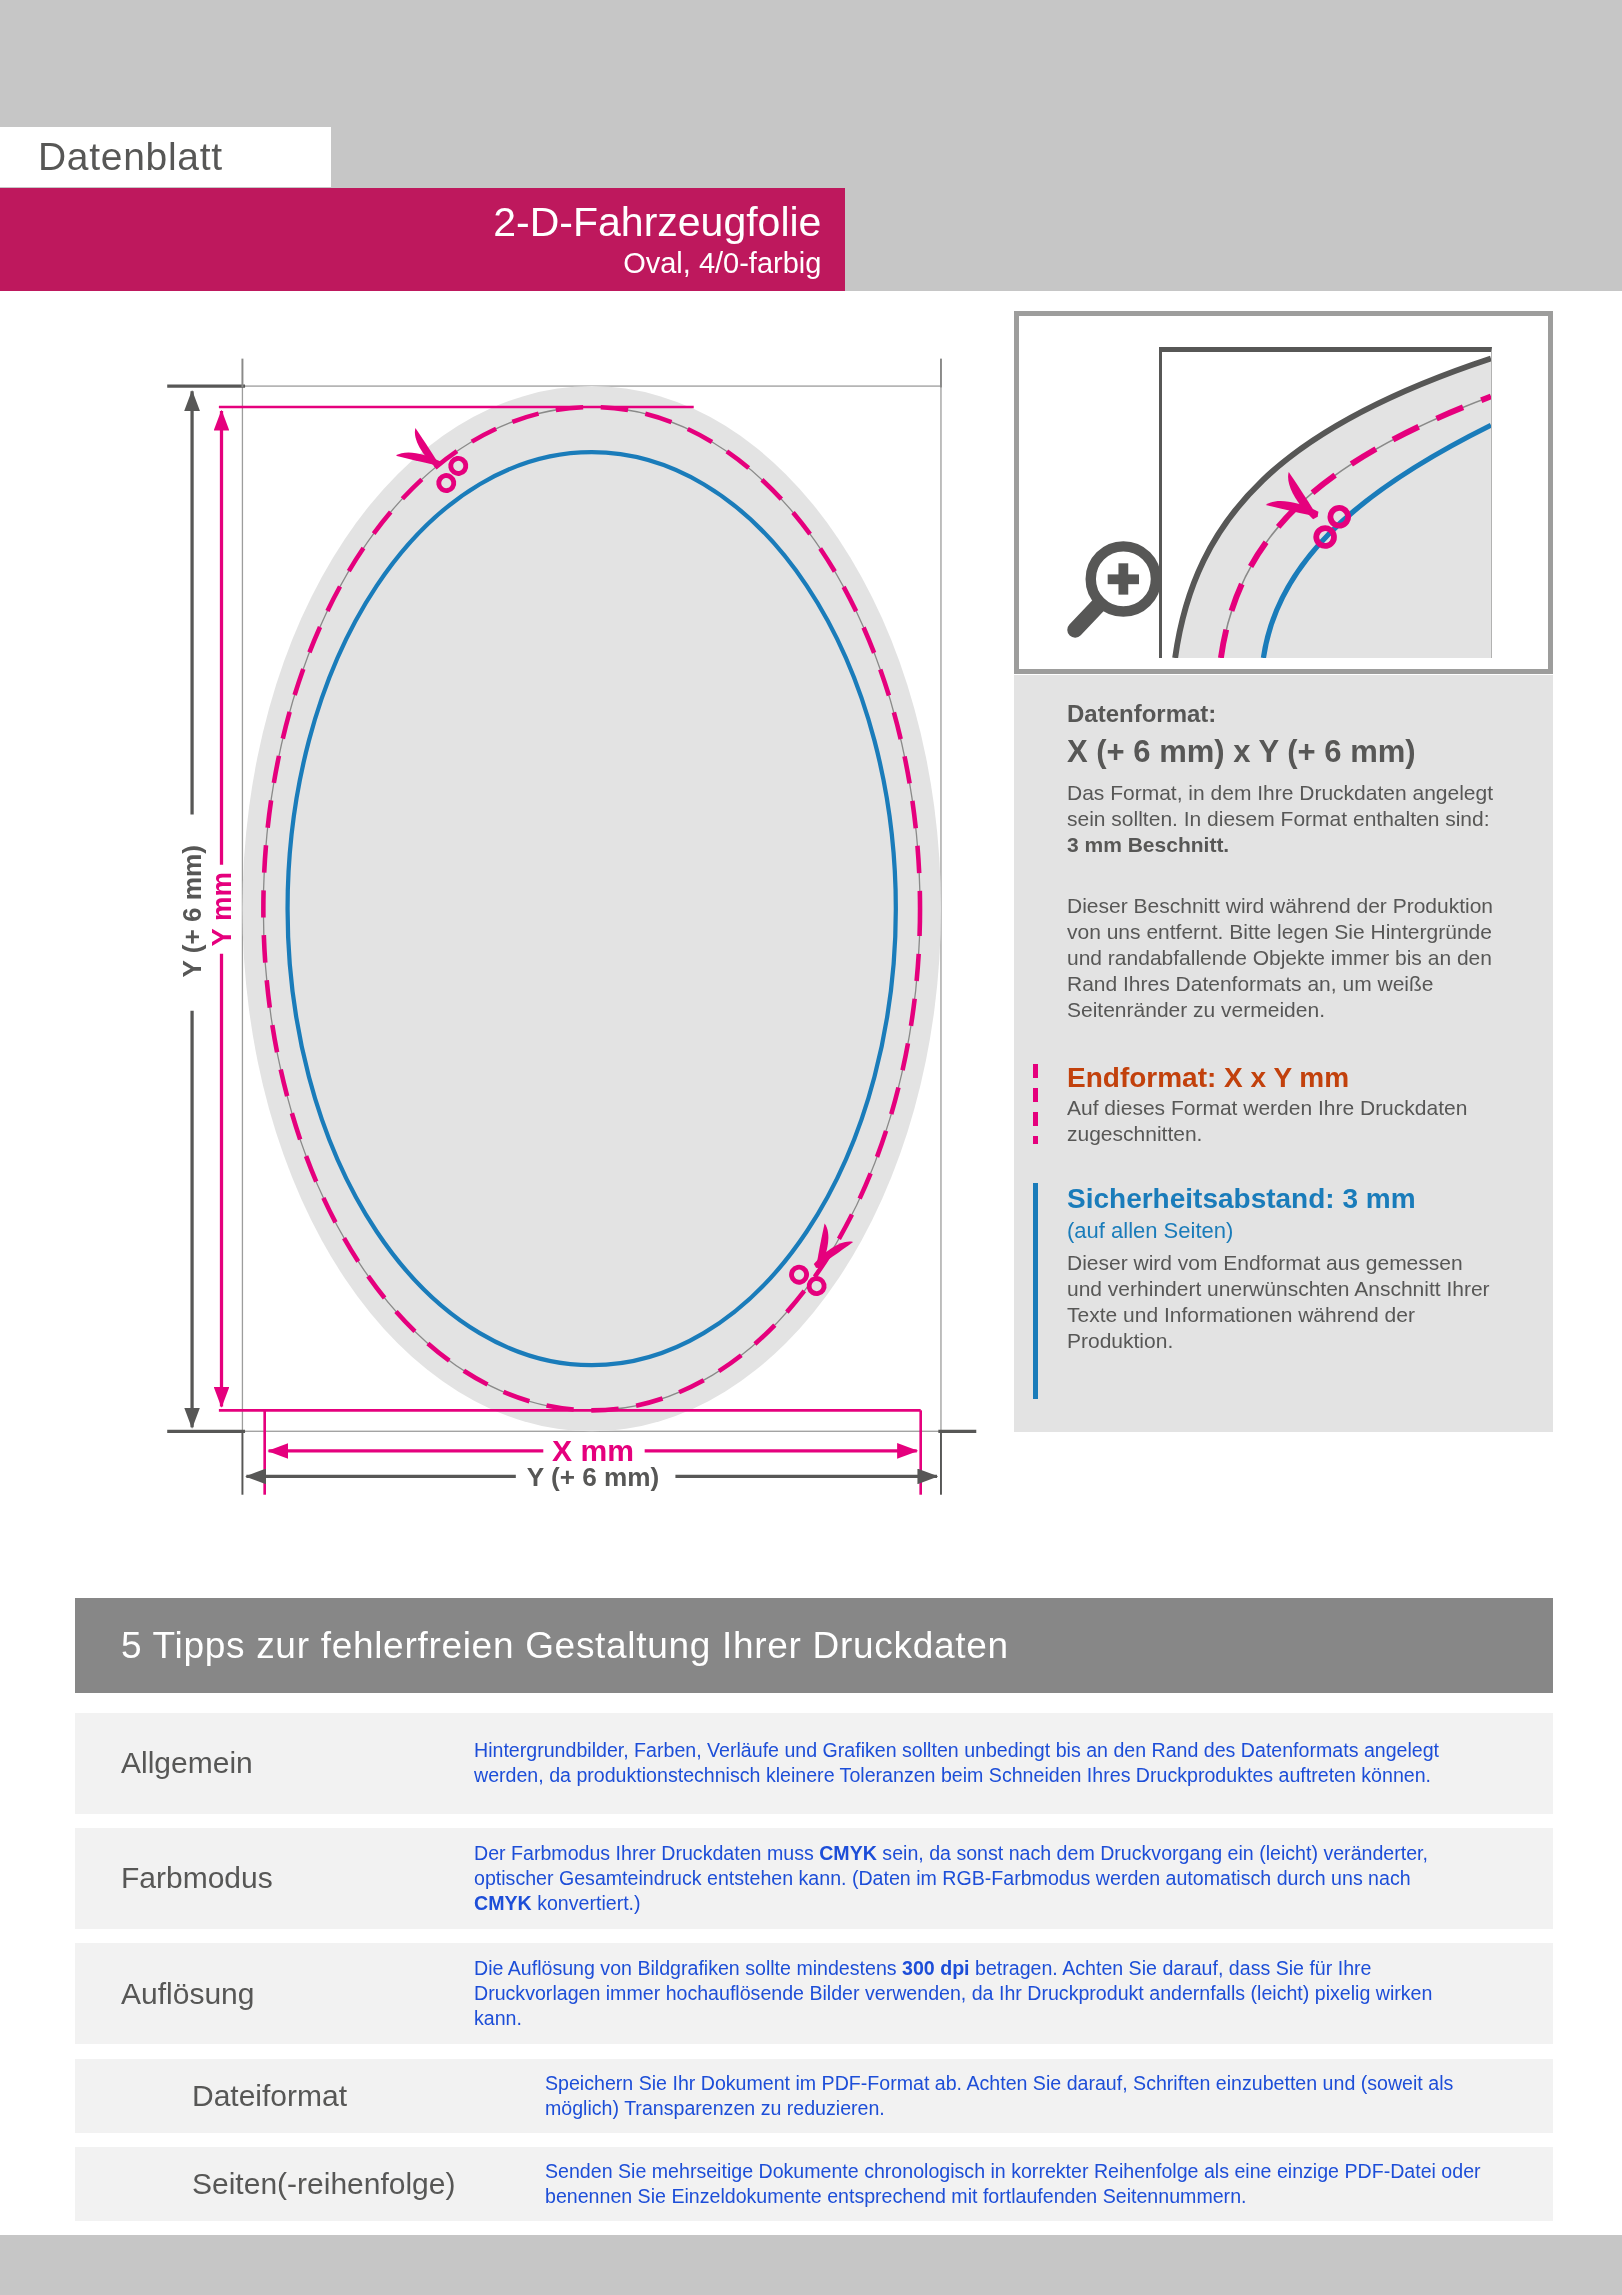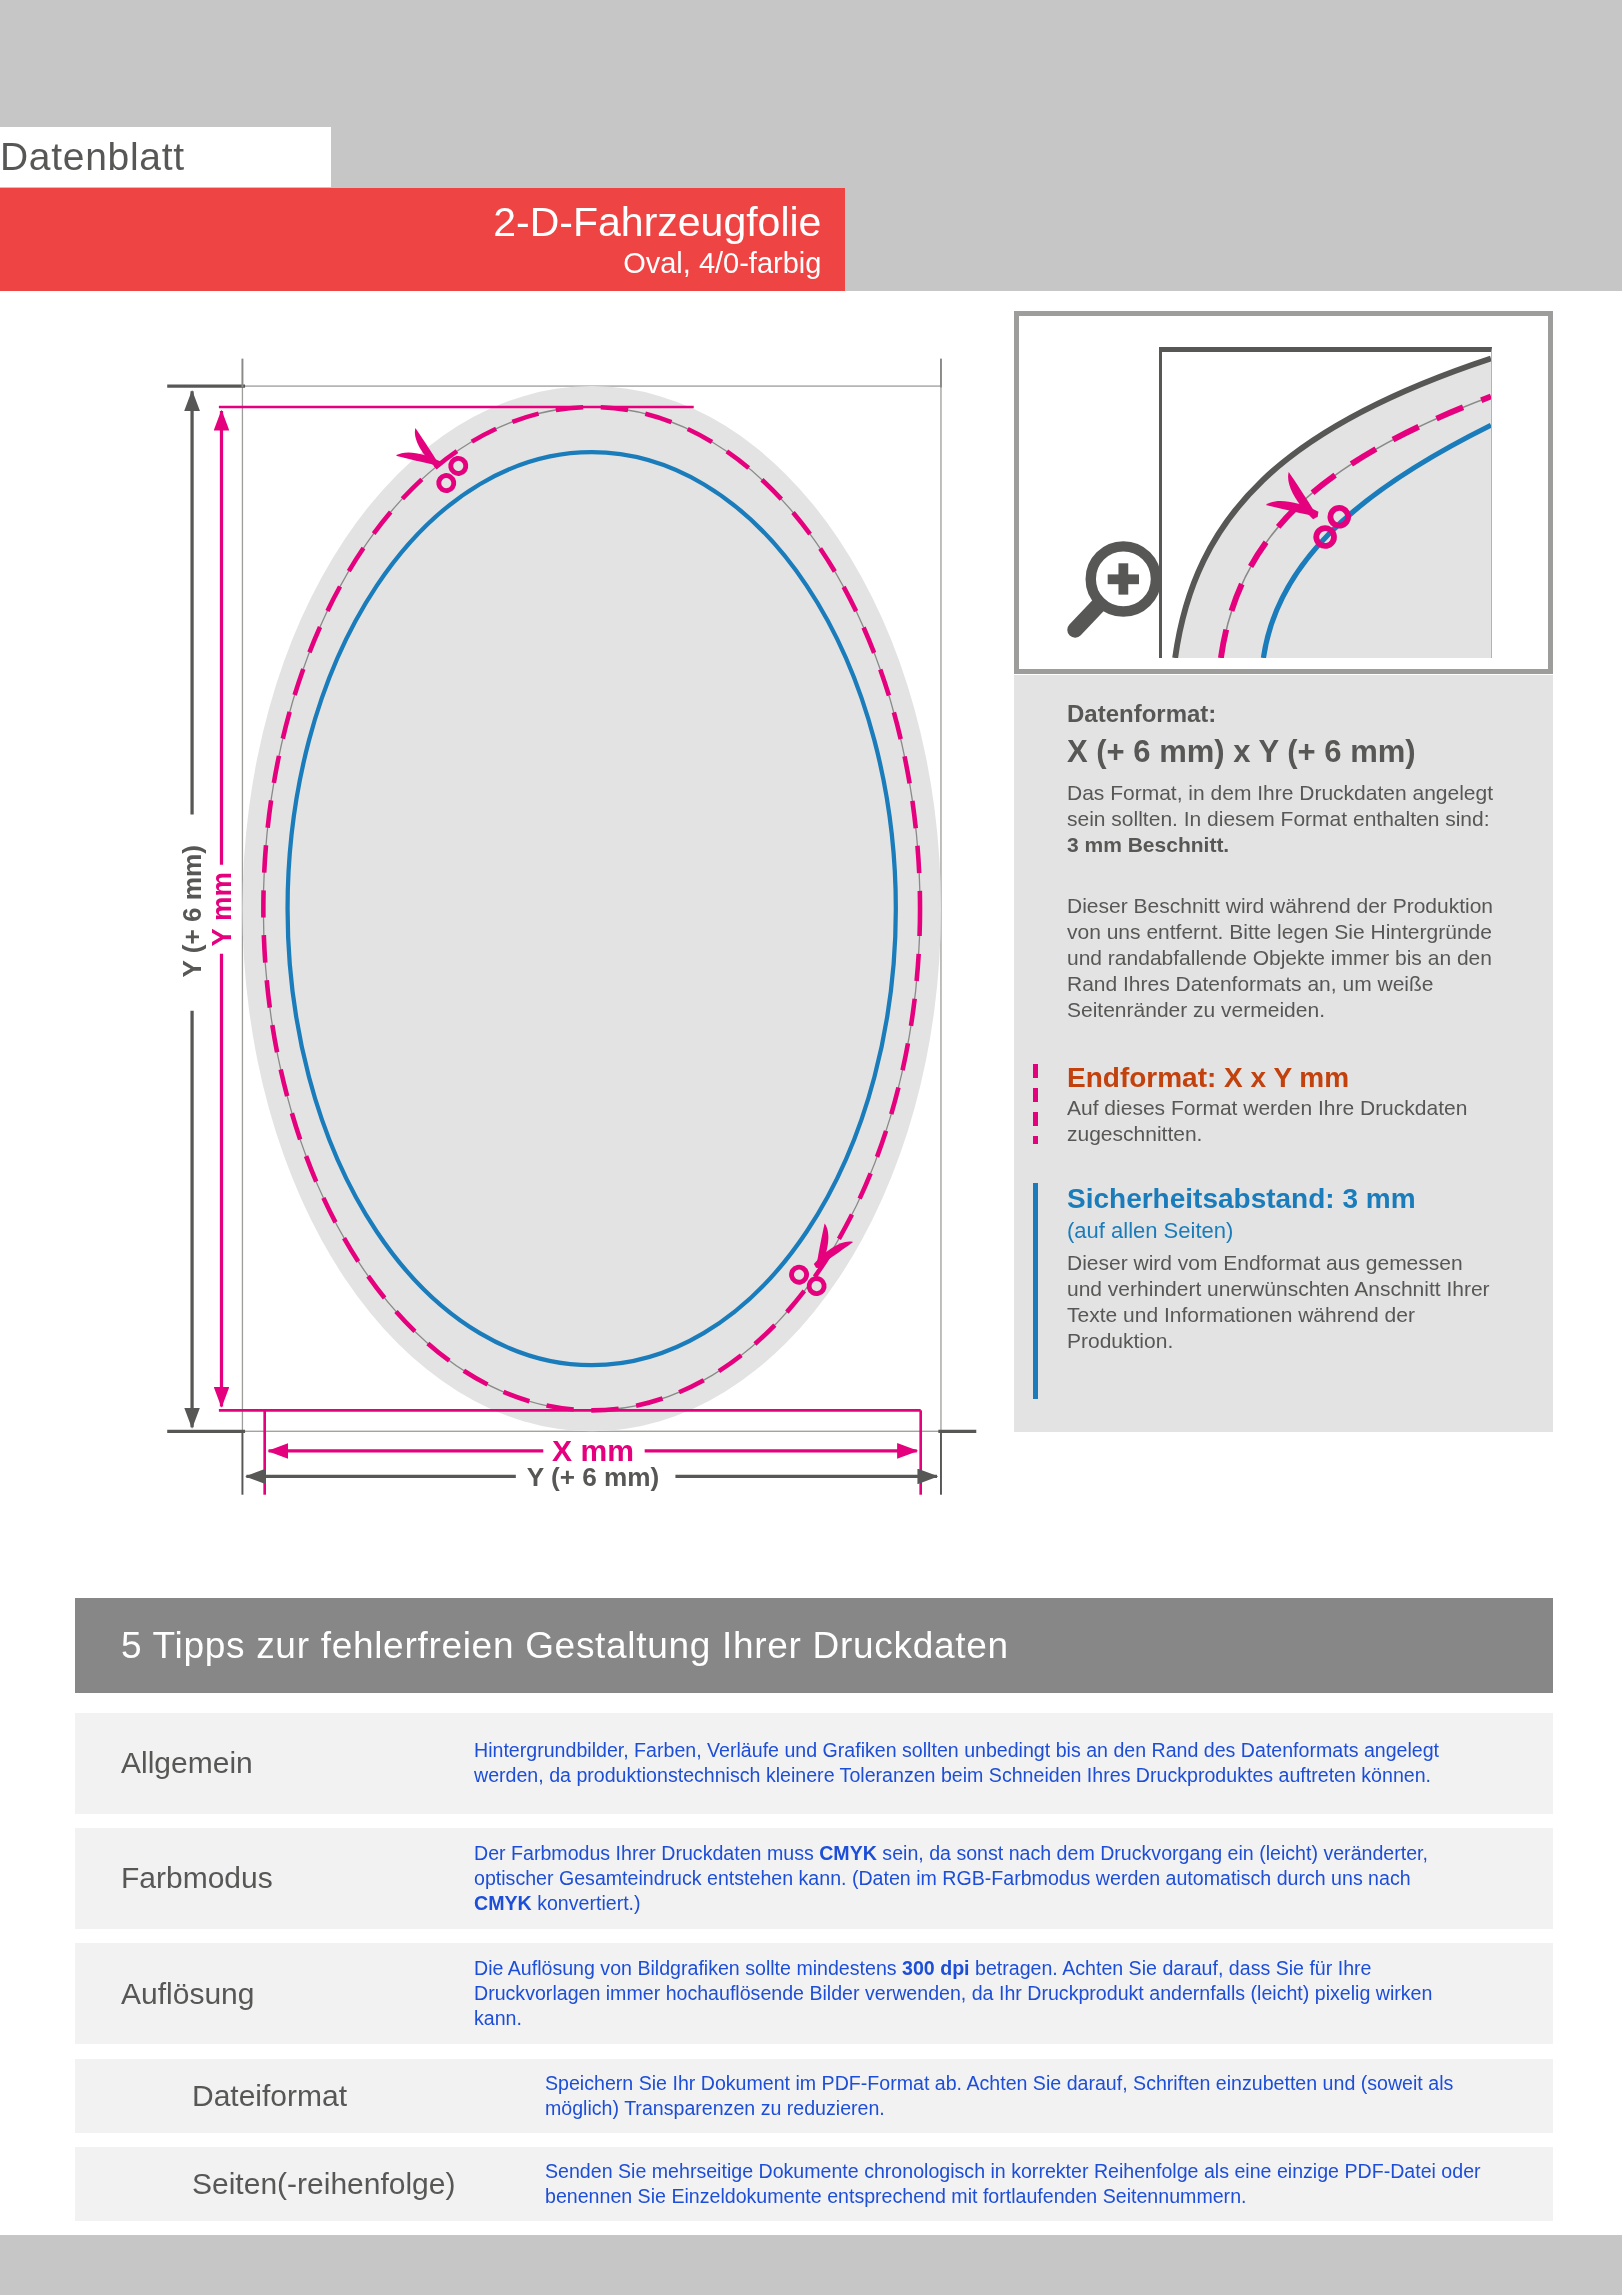--- a/index.html
+++ b/index.html
@@ -4,22 +4,22 @@
 <style>
   html,body{margin:0;padding:0;background:#ffffff;}
   .page{
     position:relative;width:1623px;height:2295px;overflow:hidden;
     background:#ffffff;font-family:"Liberation Sans",sans-serif;color:#575756;
   }
   
   .top-band{position:absolute;left:0;top:0;width:1623px;height:291px;background:#c6c6c6;}
   .badge{position:absolute;left:0;top:127px;width:331px;height:60px;background:#ffffff;
          display:flex;align-items:center;}
-  .badge span{font-size:39px;color:#575756;letter-spacing:0.7px;}
-  .title-band{position:absolute;left:0;top:188px;width:845px;height:103px;background:#ef4444;
+  .badge span{font-size:39px;color:#575756;padding-left:38px;letter-spacing:0.7px;}
+  .title-band{position:absolute;left:0;top:188px;width:845px;height:103px;background:#be185d;
               display:flex;flex-direction:column;justify-content:center;align-items:flex-end;
               padding-right:0;box-sizing:border-box;}
   .title-band .t1{font-size:41px;line-height:47px;color:#ffffff;margin-right:23.6px;}
   .title-band .t2{font-size:29px;line-height:34px;color:#ffffff;margin-right:23.6px;}
   
   .diagram{position:absolute;left:92px;top:340px;width:968px;height:1191px;}
   
   .detail-box{position:absolute;left:1014px;top:311px;width:539px;height:363px;background:#ffffff;
               border:5.9px solid #9d9d9c;box-sizing:border-box;}
   .magnifier{position:absolute;left:31px;top:216px;width:118px;height:137px;}

